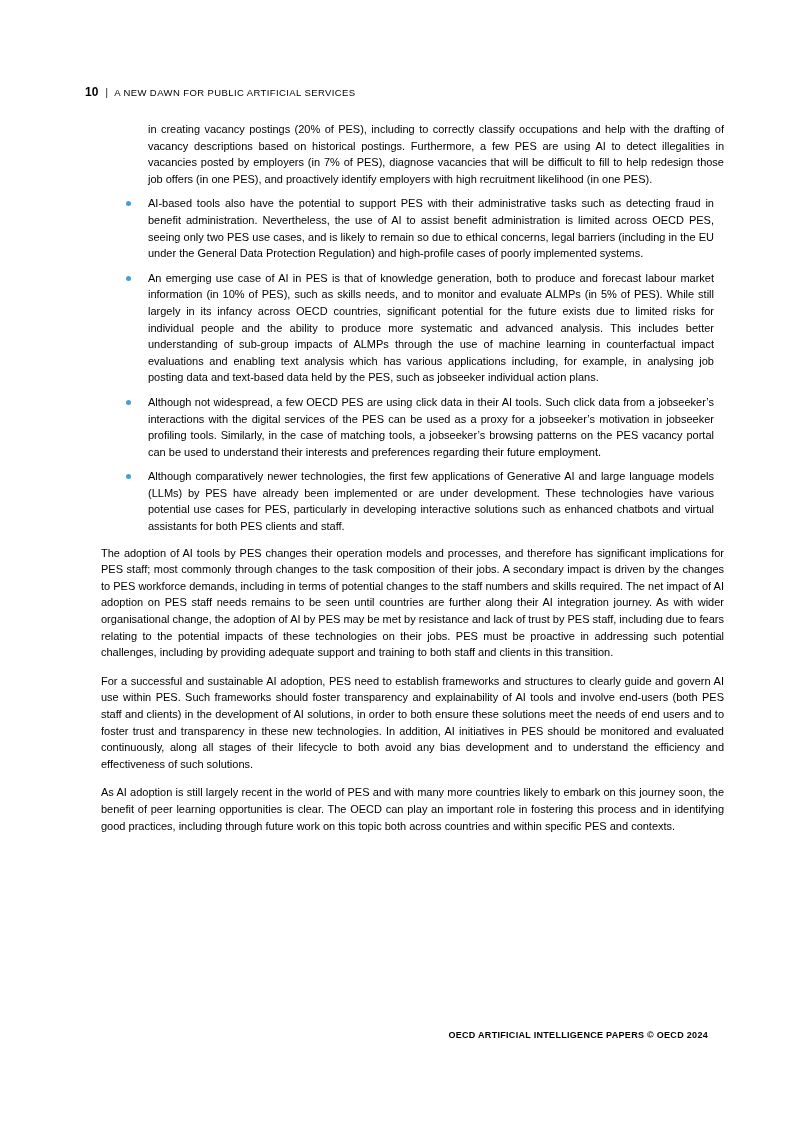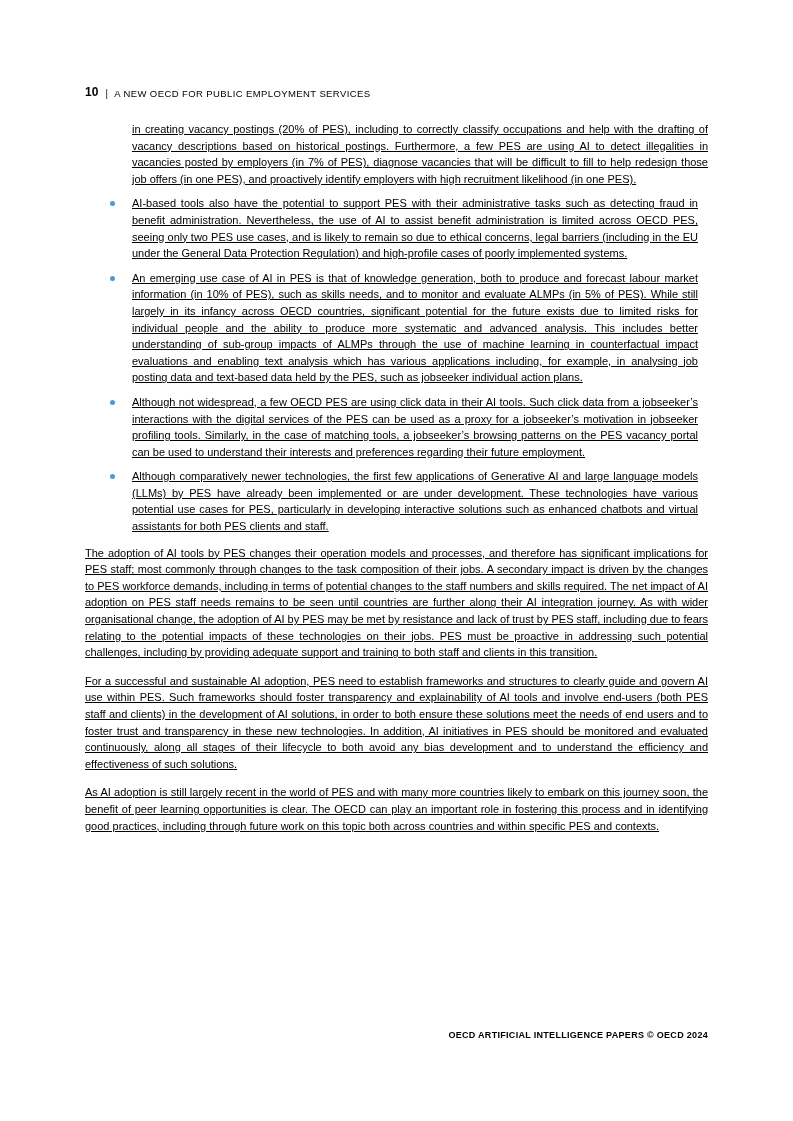--- a/index.html
+++ b/index.html
@@ -14,43 +14,42 @@
     background: #ffffff;
     font-family: "Liberation Sans", sans-serif;
     color: var(--color-text, #000000);
     overflow: hidden;
   }
   .running-header {
     position: absolute;
     top: 85px;
     left: 85px;
     display: flex;
-    align-items: flex-end;
+    align-items: center;
     white-space: nowrap;
   }
   .page-num {
     font-size: 12px;
     font-weight: bold;
   }
   .header-sep {
     font-size: 11px;
     font-weight: 300;
     margin: 0 6px 0 7px;
     color: #333333;
   }
   .running-title {
     font-size: 9.5px;
     letter-spacing: 0.4px;
   }
   .content {
     position: absolute;
     top: 121px;
-    left: 85px;
+    left: 101px;
     width: 623px;
-    text-decoration: underline;
   }
   .content p {
     margin: 0 0 12px 0;
     font-size: 11px;
     line-height: 16.6px;
     text-align: justify;
   }
   p.indented {
     margin-left: 47px;
     margin-bottom: 8px;
@@ -91,21 +90,21 @@
   }
 </style>
 </head>
 <body>
 
 <div class="page">
 
   <header class="running-header">
     <span class="page-num">10</span>
     <span class="header-sep">|</span>
-    <span class="running-title">A NEW OECD FOR PUBLIC EMPLOYMENT SERVICES</span>
+    <span class="running-title">A NEW DAWN FOR PUBLIC ARTIFICIAL SERVICES</span>
   </header>
 
   <main class="content">
 
     <p class="indented">in creating vacancy postings (20% of PES), including to correctly classify occupations and help with the drafting of vacancy descriptions based on historical postings. Furthermore, a few PES are using AI to detect illegalities in vacancies posted by employers (in 7% of PES), diagnose vacancies that will be difficult to fill to help redesign those job offers (in one PES), and proactively identify employers with high recruitment likelihood (in one PES).</p>
 
     <ul class="bullets">
       <li>
         <span class="bullet-marker"></span><span>AI-based tools also have the potential to support PES with their administrative tasks such as detecting fraud in benefit administration. Nevertheless, the use of AI to assist benefit administration is limited across OECD PES, seeing only two PES use cases, and is likely to remain so due to ethical concerns, legal barriers (including in the EU under the General Data Protection Regulation) and high-profile cases of poorly implemented systems.</span>
       </li>

